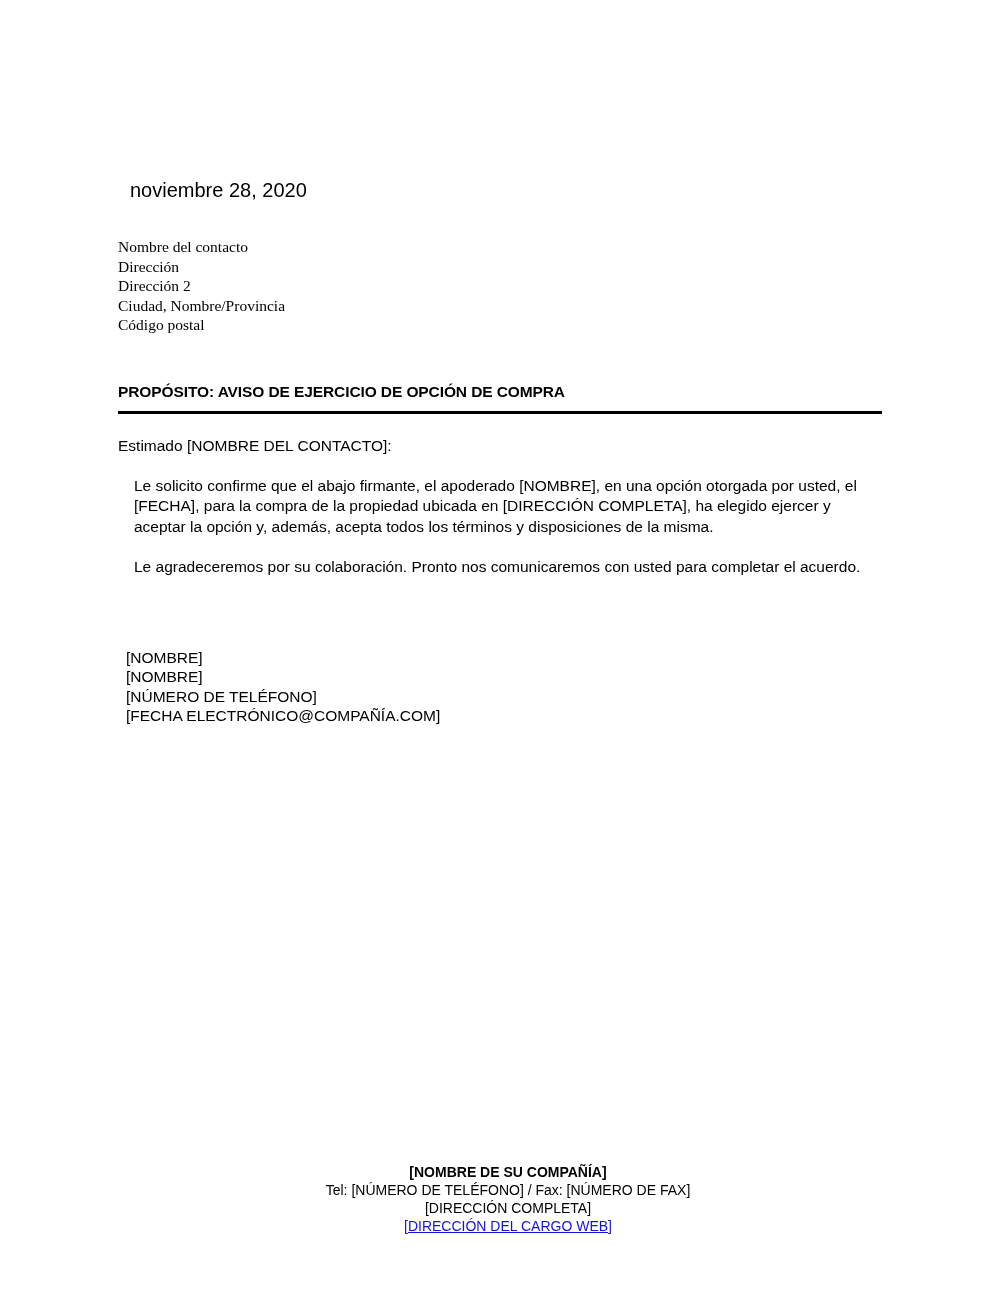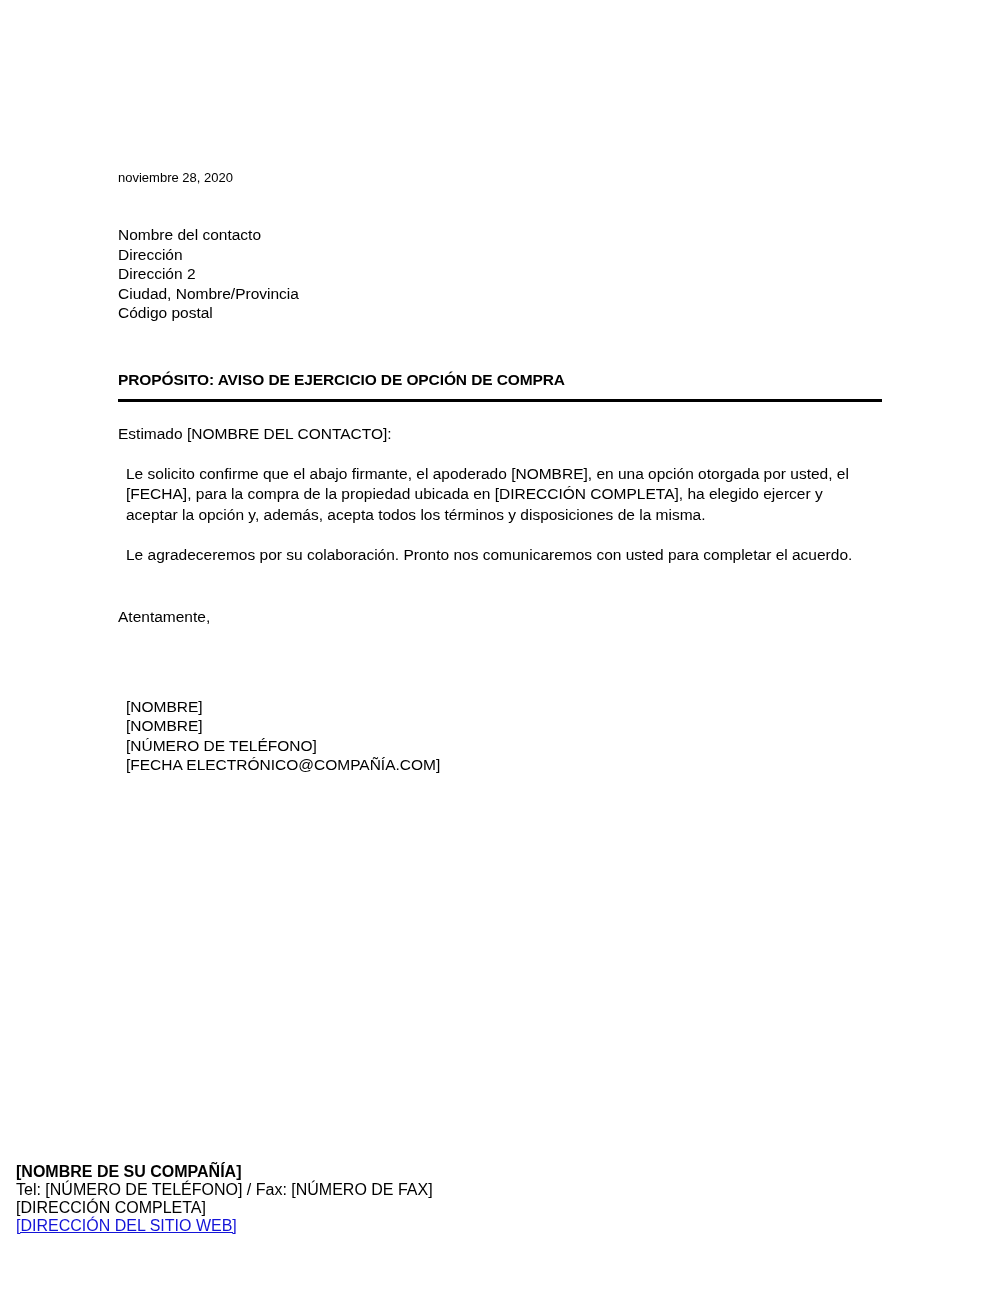--- a/index.html
+++ b/index.html
@@ -20,32 +20,33 @@
   }
 
   .letter-body {
     position: absolute;
     left: 118px;
     top: 168px;
     width: 764px;
   }
 
   .date-line {
-    font-size: 13px;
+    font-size: 20px;
     line-height: 20px;
-    margin: 0;
+    margin: 12px;
   }
 
   .address-block {
     margin: 0;
     padding: 0;
     list-style: none;
     font-size: 15.5px;
     line-height: 19.5px;
     margin-top: 37px;
+    font-family: Liberation Serif, serif;
   }
   .address-block li { margin: 0; }
 
   .subject-line {
     font-size: 15.5px;
     line-height: 20px;
     font-weight: bold;
     margin: 0;
     margin-top: 47px;
     letter-spacing: -0.1px;
@@ -61,21 +62,21 @@
   .salutation {
     font-size: 15.5px;
     line-height: 20px;
     margin: 0;
     margin-top: 22px;
   }
 
   .body-paragraph {
     font-size: 15.5px;
     line-height: 20.5px;
-    margin: 8px;
+    margin: 16px;
     margin-top: 20px;
     text-align: left;
   }
 
   .closing {
     font-size: 15.5px;
     line-height: 20px;
     margin: 0;
     margin-top: 41px;
   }
@@ -88,22 +89,22 @@
     line-height: 19.5px;
     margin-top: 70px;
   }
   .signature-block li { margin: 0; }
 
   .footer {
     position: absolute;
     left: 16px;
     right: 0;
     top: 1163px;
-    text-align: left;
-    font-size: 16px;
+    text-align: center;
+    font-size: 14px;
     line-height: 18px;
   }
   .footer-company {
     font-weight: bold;
     margin: 0;
   }
   .footer-line {
     margin: 0;
   }
   .footer-website {
@@ -130,31 +131,30 @@
     </ul>
 
     <p class="subject-line">PROPÓSITO: AVISO DE EJERCICIO DE OPCIÓN DE COMPRA</p>
     <div class="subject-rule"></div>
 
     <p class="salutation">Estimado [NOMBRE DEL CONTACTO]:</p>
 
     <p class="body-paragraph">Le solicito confirme que el abajo firmante, el apoderado [NOMBRE], en una opción otorgada por usted, el [FECHA], para la compra de la propiedad ubicada en [DIRECCIÓN COMPLETA], ha elegido ejercer y aceptar la opción y, además, acepta todos los términos y disposiciones de la misma.</p>
     <p class="body-paragraph">Le agradeceremos por su colaboración. Pronto nos comunicaremos con usted para completar el acuerdo.</p>
 
-    <p class="closing">Atentamente,</p>
 
     <ul class="signature-block">
       <li>[NOMBRE]</li>
       <li>[NOMBRE]</li>
       <li>[NÚMERO DE TELÉFONO]</li>
       <li>[FECHA ELECTRÓNICO@COMPAÑÍA.COM]</li>
     </ul>
 
   </div>
 
   <div class="footer">
     <p class="footer-company">[NOMBRE DE SU COMPAÑÍA]</p>
     <p class="footer-line">Tel: [NÚMERO DE TELÉFONO] / Fax: [NÚMERO DE FAX]</p>
     <p class="footer-line">[DIRECCIÓN COMPLETA]</p>
-    <p class="footer-line"><span class="footer-website">[DIRECCIÓN DEL SITIO WEB]</span></p>
+    <p class="footer-line"><span class="footer-website">[DIRECCIÓN DEL CARGO WEB]</span></p>
   </div>
 
 </div>
 
 </body></html>

